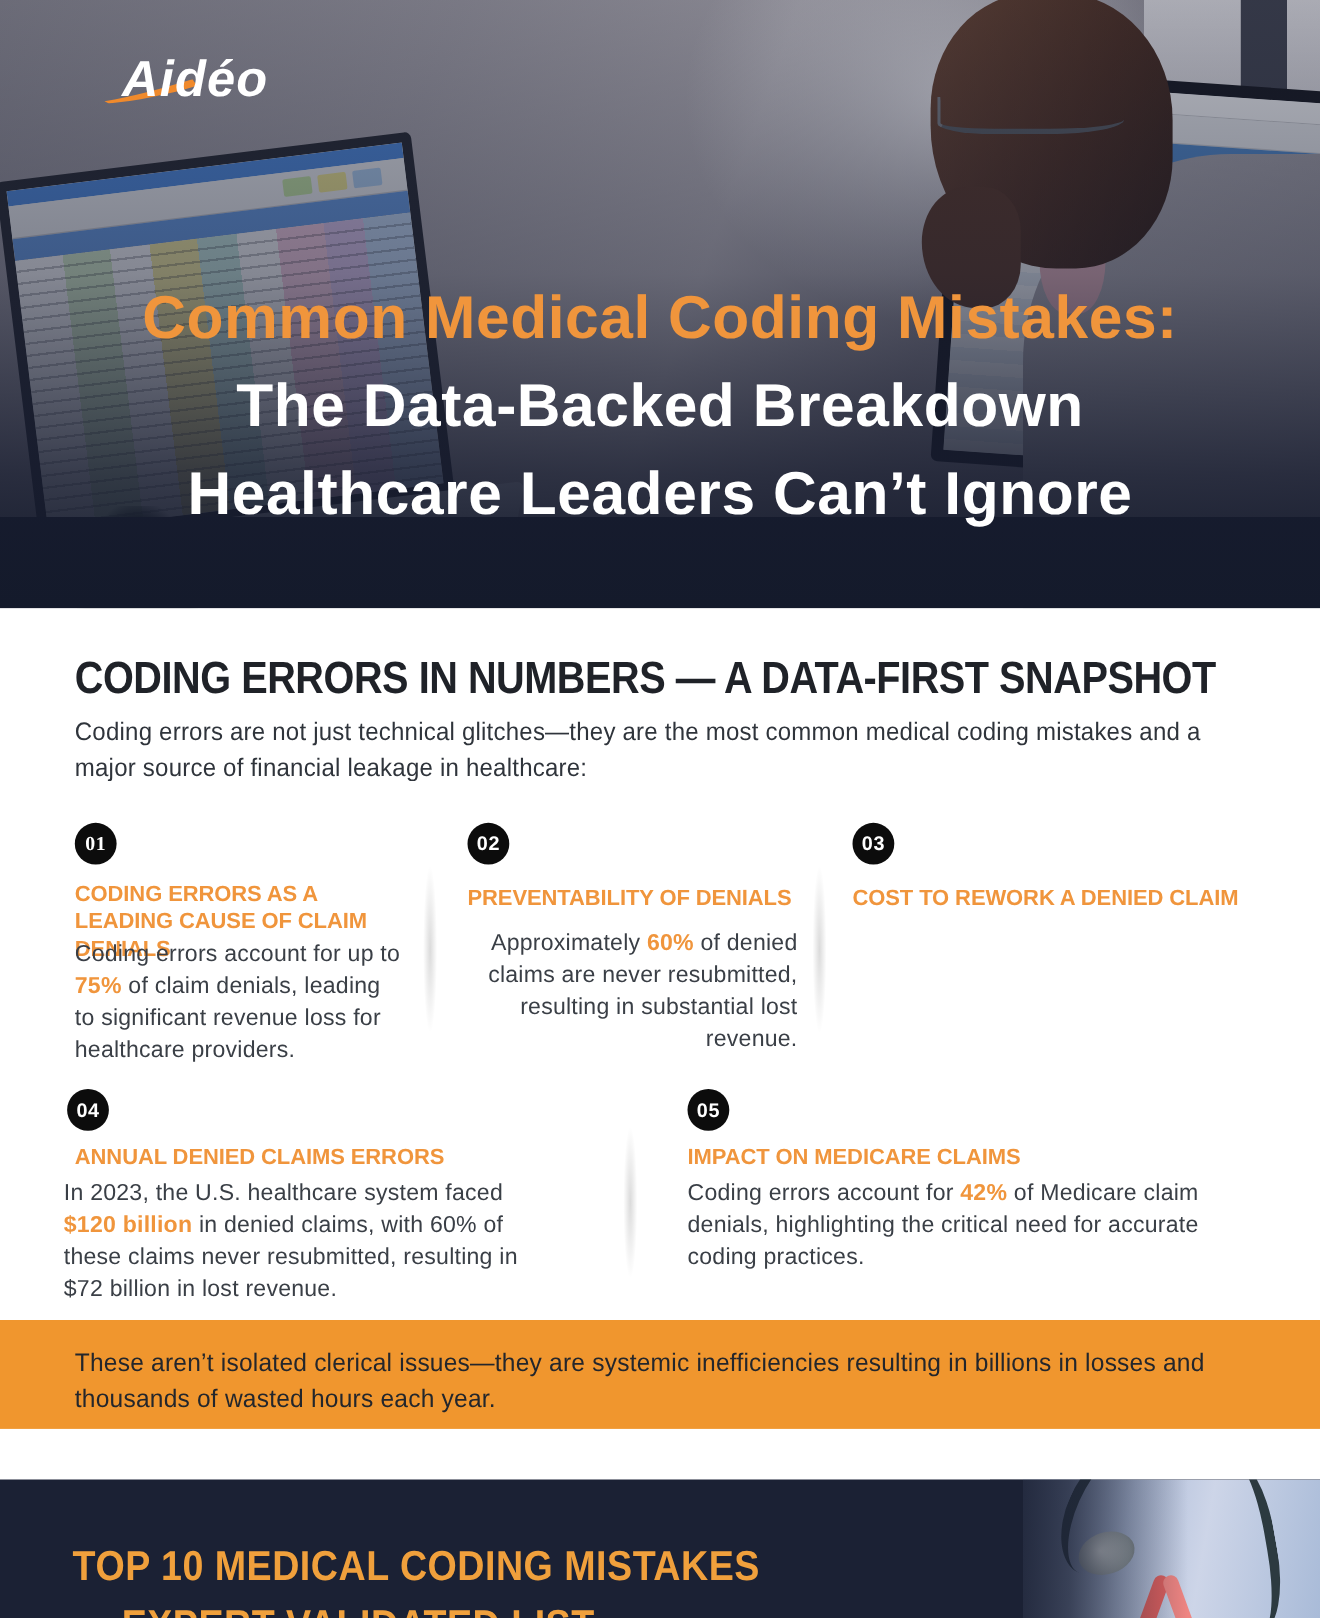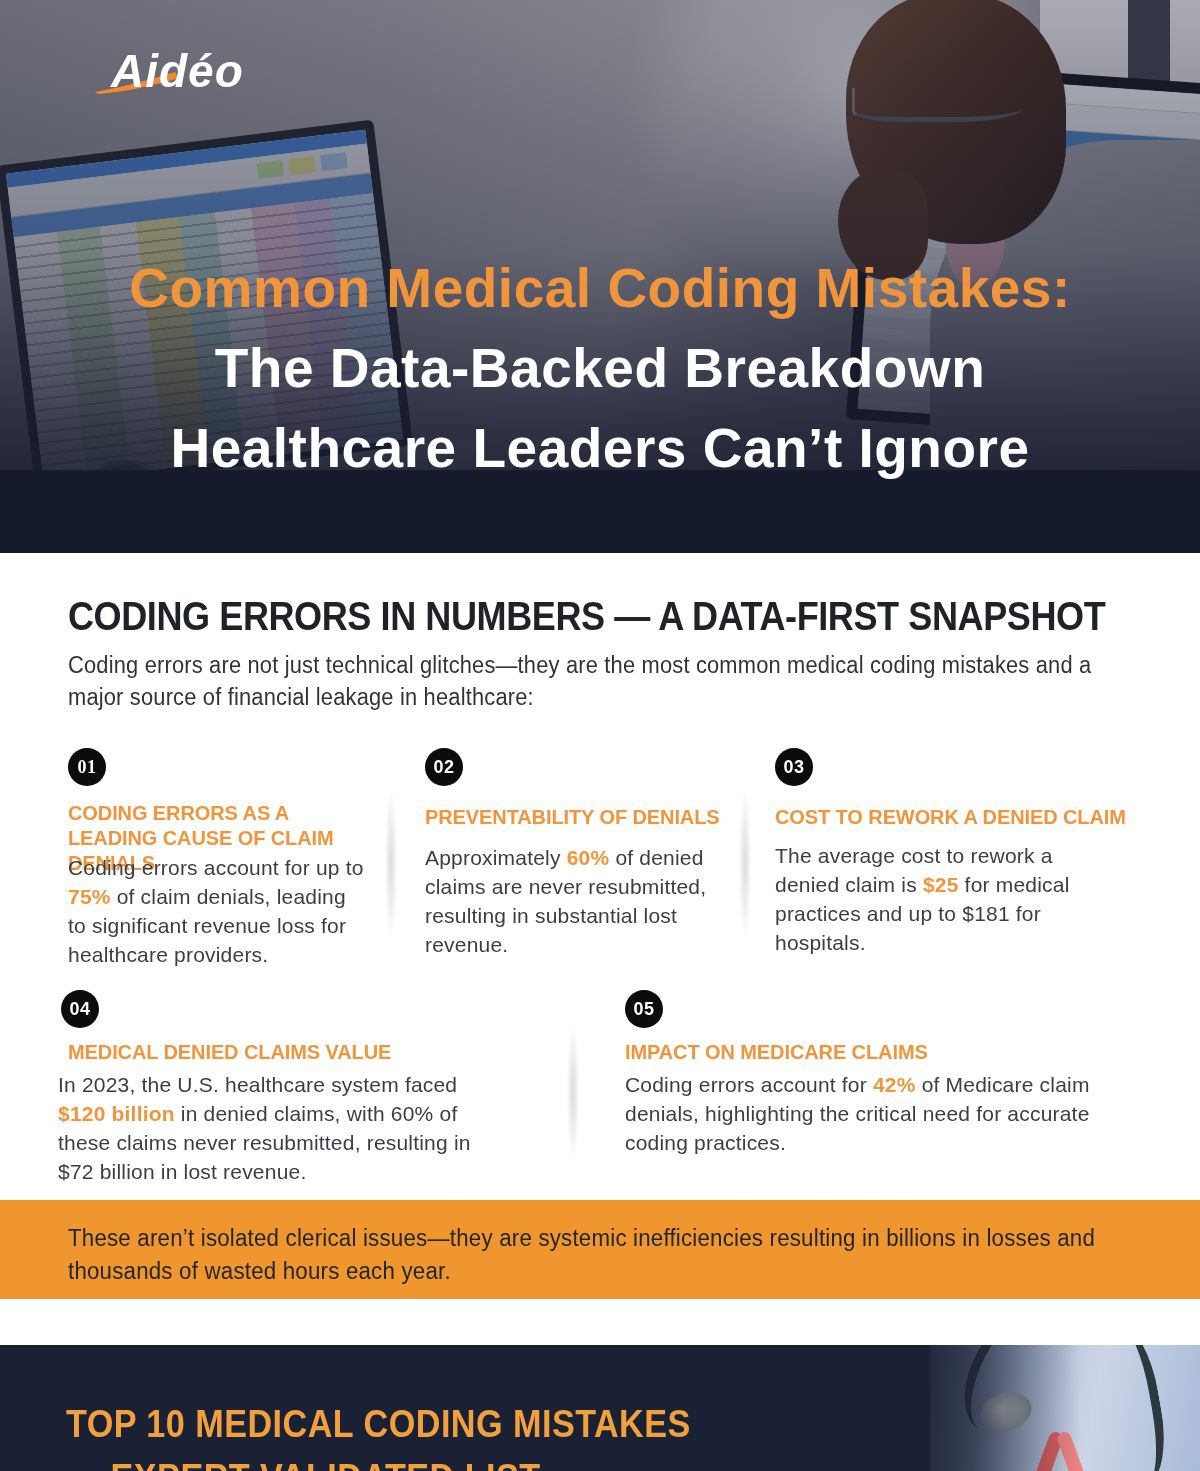--- a/index.html
+++ b/index.html
@@ -147,28 +147,27 @@
   <div class="snapshot">
     <h2 class="section-heading">CODING ERRORS IN NUMBERS — A DATA-FIRST SNAPSHOT</h2>
     <p class="section-intro">Coding errors are not just technical glitches—they are the most common medical coding mistakes and a major source of financial leakage in healthcare:</p>
 
     <div class="badge" style="left:68px; top:195px;font-family:Liberation Serif, serif;">01</div>
     <div class="card-title" style="left:68px; top:248px; width:310px;">CODING ERRORS AS A LEADING CAUSE OF CLAIM DENIALS</div>
     <div class="card-body" style="left:68px; top:300px; width:300px;"><span>Coding errors account for up to </span><span class="hl">75%</span><span> of claim denials, leading to significant revenue loss for healthcare providers.</span></div>
 
     <div class="badge" style="left:425px; top:195px;">02</div>
     <div class="card-title" style="left:425px; top:252px; width:310px;">PREVENTABILITY OF DENIALS</div>
-    <div class="card-body" style="left:425px; top:290px; width:300px;"><span>Approximately </span><span class="hl">60%</span><span> of denied claims are never resubmitted, resulting in substantial lost revenue.</span></div>
+    <div class="card-body" style="left:425px; top:290px; width:300px;text-align:right;"><span>Approximately </span><span class="hl">60%</span><span> of denied claims are never resubmitted, resulting in substantial lost revenue.</span></div>
 
     <div class="badge" style="left:775px; top:195px;">03</div>
     <div class="card-title" style="left:775px; top:252px; width:360px;">COST TO REWORK A DENIED CLAIM</div>
-    <div class="card-body" style="left:775px; top:288px; width:335px;"><span>The average cost to rework a denied claim is </span><span class="hl">$25</span><span> for medical practices and up to $181 for hospitals.</span></div>
 
     <div class="badge" style="left:61px; top:437px;">04</div>
-    <div class="card-title" style="left:68px; top:487px; width:440px;">MEDICAL DENIED CLAIMS VALUE</div>
+    <div class="card-title" style="left:68px; top:487px; width:440px;">ANNUAL DENIED CLAIMS ERRORS</div>
     <div class="card-body" style="left:58px; top:517px; width:445px;"><span>In 2023, the U.S. healthcare system faced </span><span class="hl">$120 billion</span><span> in denied claims, with 60% of these claims never resubmitted, resulting in $72 billion in lost revenue.</span></div>
 
     <div class="badge" style="left:625px; top:437px;">05</div>
     <div class="card-title" style="left:625px; top:487px; width:460px;">IMPACT ON MEDICARE CLAIMS</div>
     <div class="card-body" style="left:625px; top:517px; width:465px;"><span>Coding errors account for </span><span class="hl">42%</span><span> of Medicare claim denials, highlighting the critical need for accurate coding practices.</span></div>
 
     <div class="divider" style="left:383px; top:200px; height:220px;"></div>
     <div class="divider" style="left:737px; top:200px; height:220px;"></div>
     <div class="divider" style="left:565px; top:440px; height:200px;"></div>
   </div>

